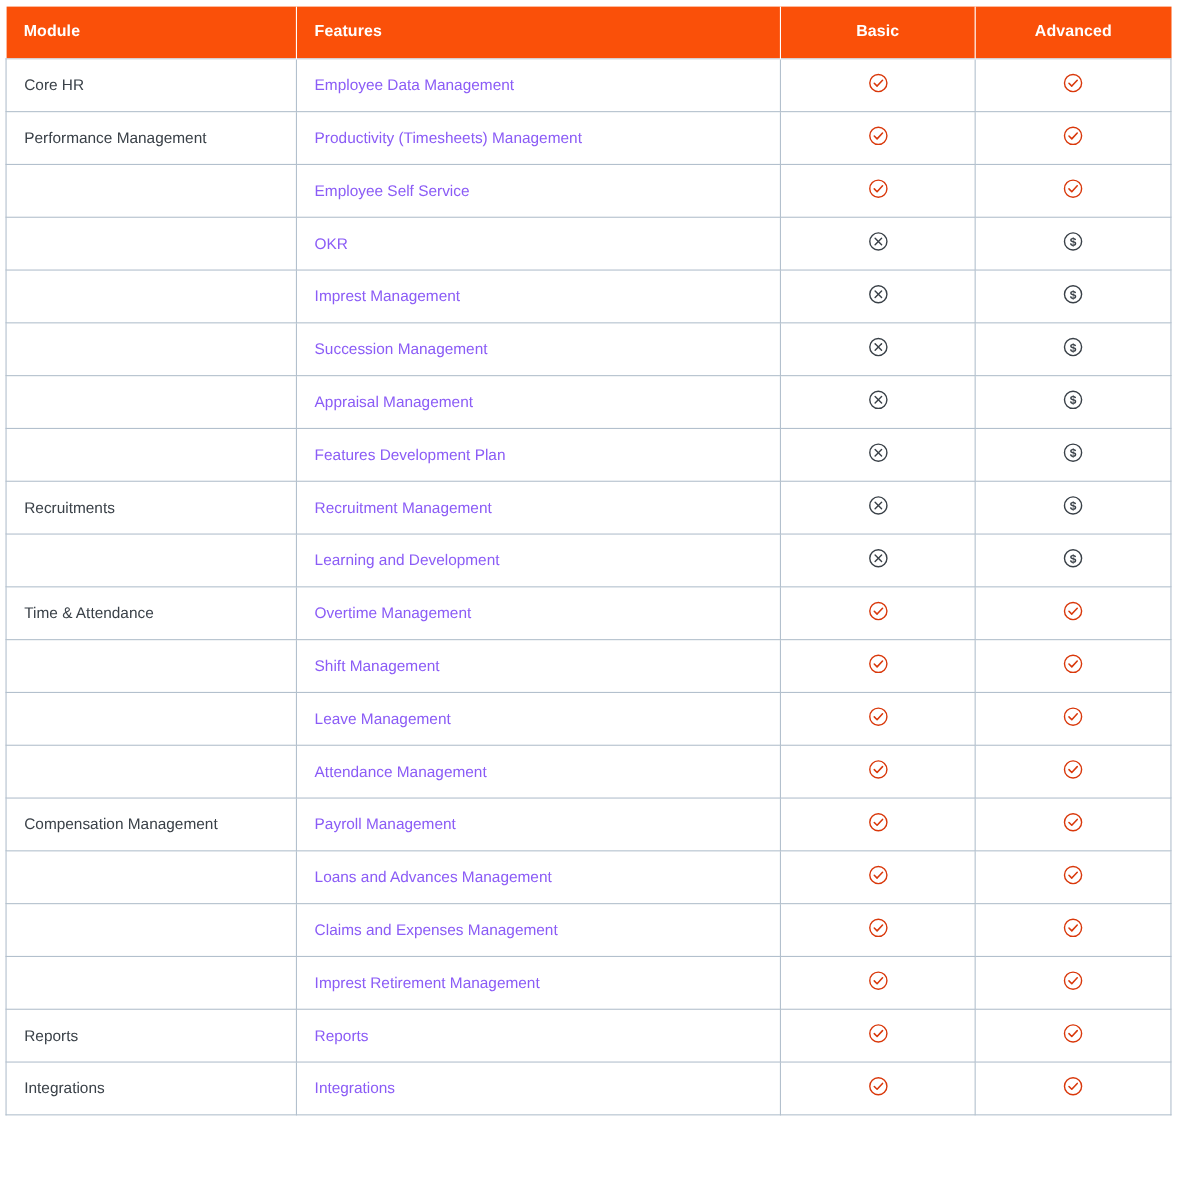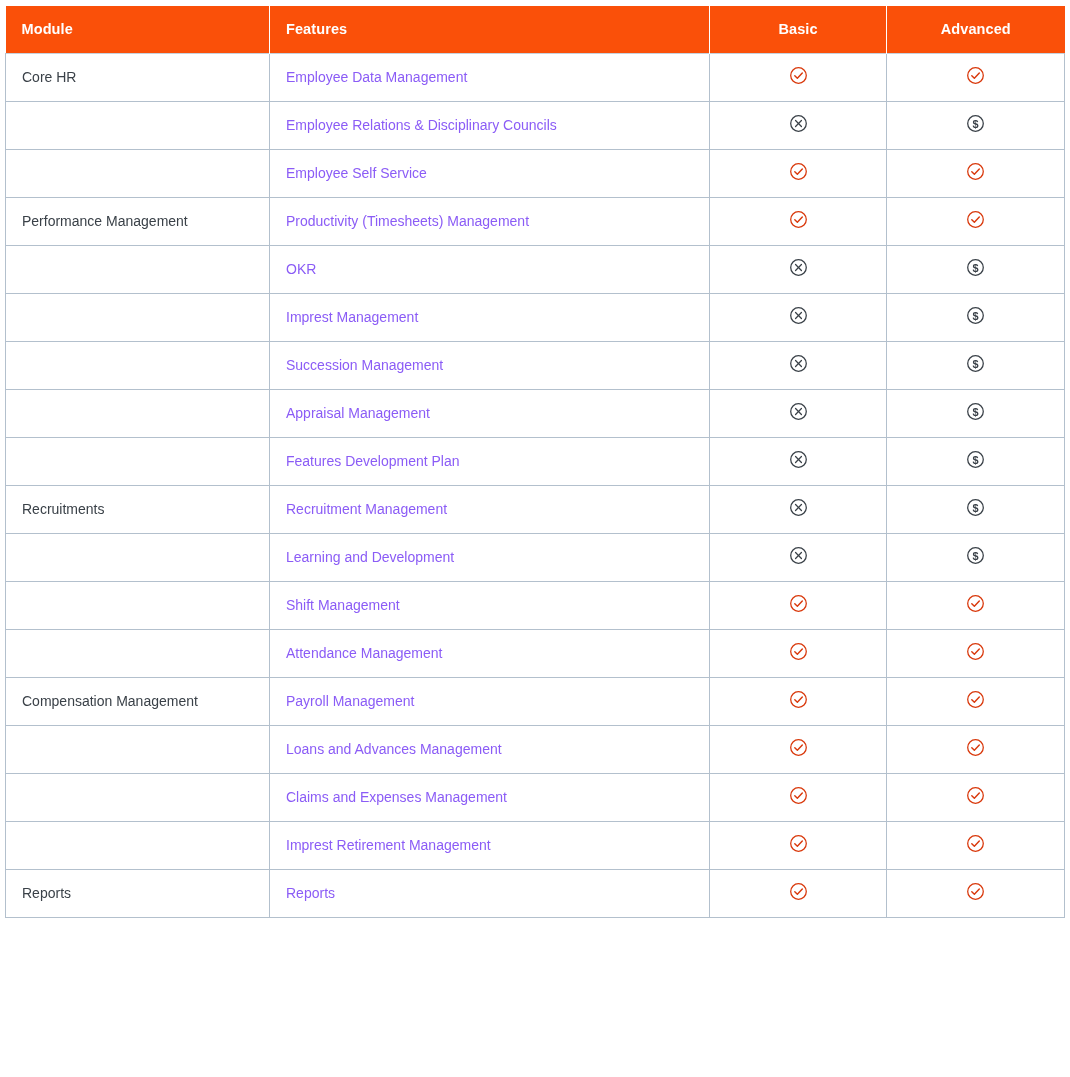--- a/index.html
+++ b/index.html
@@ -130,72 +130,53 @@
               </svg>
             </span></td>
           <td class="cell-icon cell-advanced"><span class="icon-wrap">
               <svg width="19" height="19" viewBox="0 0 20 20">
                 <circle cx="10" cy="10" r="8.2" fill="none" stroke="#D9380B" stroke-width="1.35"></circle>
                 <path d="M6.1 10.2 L8.8 12.9 L14.0 7.3" fill="none" stroke="#D9380B" stroke-width="1.5" stroke-linecap="round" stroke-linejoin="round"></path>
               </svg>
             </span></td>
         </tr>
         <tr>
-          <td class="cell-module"></td>
-          <td class="cell-feature">Employee Relations &amp; Disciplinary Councils</td>
-          <td class="cell-icon"><span class="icon-wrap">
-              <svg width="19" height="19" viewBox="0 0 20 20">
-                <circle cx="10" cy="10" r="8.2" fill="none" stroke="#3A4148" stroke-width="1.35"></circle>
-                <g stroke="#3A4148" stroke-width="1.35" stroke-linecap="round">
-                  <line x1="6.9" y1="6.9" x2="13.1" y2="13.1"></line>
-                  <line x1="13.1" y1="6.9" x2="6.9" y2="13.1"></line>
-                </g>
-              </svg>
-            </span></td>
-          <td class="cell-icon cell-advanced"><span class="icon-wrap">
-              <svg width="19" height="19" viewBox="0 0 20 20">
-                <circle cx="10" cy="10" r="8.2" fill="none" stroke="#3A4148" stroke-width="1.35"></circle>
-                <text x="10" y="14.4" text-anchor="middle" font-size="11.5" font-weight="bold" font-family="&quot;Liberation Sans&quot;, sans-serif" fill="#3A4148">$</text>
-              </svg>
-            </span></td>
-        </tr>
-        <tr>
-          <td class="cell-module"></td>
-          <td class="cell-feature">Employee Self Service</td>
-          <td class="cell-icon"><span class="icon-wrap">
-              <svg width="19" height="19" viewBox="0 0 20 20">
-                <circle cx="10" cy="10" r="8.2" fill="none" stroke="#D9380B" stroke-width="1.35"></circle>
-                <path d="M6.1 10.2 L8.8 12.9 L14.0 7.3" fill="none" stroke="#D9380B" stroke-width="1.5" stroke-linecap="round" stroke-linejoin="round"></path>
-              </svg>
-            </span></td>
-          <td class="cell-icon cell-advanced"><span class="icon-wrap">
-              <svg width="19" height="19" viewBox="0 0 20 20">
-                <circle cx="10" cy="10" r="8.2" fill="none" stroke="#D9380B" stroke-width="1.35"></circle>
-                <path d="M6.1 10.2 L8.8 12.9 L14.0 7.3" fill="none" stroke="#D9380B" stroke-width="1.5" stroke-linecap="round" stroke-linejoin="round"></path>
-              </svg>
-            </span></td>
-        </tr>
-        <tr>
           <td class="cell-module">Performance Management</td>
           <td class="cell-feature">Productivity (Timesheets) Management</td>
           <td class="cell-icon"><span class="icon-wrap">
               <svg width="19" height="19" viewBox="0 0 20 20">
                 <circle cx="10" cy="10" r="8.2" fill="none" stroke="#D9380B" stroke-width="1.35"></circle>
                 <path d="M6.1 10.2 L8.8 12.9 L14.0 7.3" fill="none" stroke="#D9380B" stroke-width="1.5" stroke-linecap="round" stroke-linejoin="round"></path>
               </svg>
             </span></td>
           <td class="cell-icon cell-advanced"><span class="icon-wrap">
               <svg width="19" height="19" viewBox="0 0 20 20">
                 <circle cx="10" cy="10" r="8.2" fill="none" stroke="#D9380B" stroke-width="1.35"></circle>
                 <path d="M6.1 10.2 L8.8 12.9 L14.0 7.3" fill="none" stroke="#D9380B" stroke-width="1.5" stroke-linecap="round" stroke-linejoin="round"></path>
               </svg>
             </span></td>
         </tr>
         <tr>
           <td class="cell-module"></td>
+          <td class="cell-feature">Employee Self Service</td>
+          <td class="cell-icon"><span class="icon-wrap">
+              <svg width="19" height="19" viewBox="0 0 20 20">
+                <circle cx="10" cy="10" r="8.2" fill="none" stroke="#D9380B" stroke-width="1.35"></circle>
+                <path d="M6.1 10.2 L8.8 12.9 L14.0 7.3" fill="none" stroke="#D9380B" stroke-width="1.5" stroke-linecap="round" stroke-linejoin="round"></path>
+              </svg>
+            </span></td>
+          <td class="cell-icon cell-advanced"><span class="icon-wrap">
+              <svg width="19" height="19" viewBox="0 0 20 20">
+                <circle cx="10" cy="10" r="8.2" fill="none" stroke="#D9380B" stroke-width="1.35"></circle>
+                <path d="M6.1 10.2 L8.8 12.9 L14.0 7.3" fill="none" stroke="#D9380B" stroke-width="1.5" stroke-linecap="round" stroke-linejoin="round"></path>
+              </svg>
+            </span></td>
+        </tr>
+        <tr>
+          <td class="cell-module"></td>
           <td class="cell-feature">OKR</td>
           <td class="cell-icon"><span class="icon-wrap">
               <svg width="19" height="19" viewBox="0 0 20 20">
                 <circle cx="10" cy="10" r="8.2" fill="none" stroke="#3A4148" stroke-width="1.35"></circle>
                 <g stroke="#3A4148" stroke-width="1.35" stroke-linecap="round">
                   <line x1="6.9" y1="6.9" x2="13.1" y2="13.1"></line>
                   <line x1="13.1" y1="6.9" x2="6.9" y2="13.1"></line>
                 </g>
               </svg>
             </span></td>
@@ -314,22 +295,54 @@
               </svg>
             </span></td>
           <td class="cell-icon cell-advanced"><span class="icon-wrap">
               <svg width="19" height="19" viewBox="0 0 20 20">
                 <circle cx="10" cy="10" r="8.2" fill="none" stroke="#3A4148" stroke-width="1.35"></circle>
                 <text x="10" y="14.4" text-anchor="middle" font-size="11.5" font-weight="bold" font-family="&quot;Liberation Sans&quot;, sans-serif" fill="#3A4148">$</text>
               </svg>
             </span></td>
         </tr>
         <tr>
+          <td class="cell-module">Time &amp; Attendance</td>
+          <td class="cell-feature">Overtime Management</td>
+          <td class="cell-icon"><span class="icon-wrap">
+              <svg width="19" height="19" viewBox="0 0 20 20">
+                <circle cx="10" cy="10" r="8.2" fill="none" stroke="#D9380B" stroke-width="1.35"></circle>
+                <path d="M6.1 10.2 L8.8 12.9 L14.0 7.3" fill="none" stroke="#D9380B" stroke-width="1.5" stroke-linecap="round" stroke-linejoin="round"></path>
+              </svg>
+            </span></td>
+          <td class="cell-icon cell-advanced"><span class="icon-wrap">
+              <svg width="19" height="19" viewBox="0 0 20 20">
+                <circle cx="10" cy="10" r="8.2" fill="none" stroke="#D9380B" stroke-width="1.35"></circle>
+                <path d="M6.1 10.2 L8.8 12.9 L14.0 7.3" fill="none" stroke="#D9380B" stroke-width="1.5" stroke-linecap="round" stroke-linejoin="round"></path>
+              </svg>
+            </span></td>
+        </tr>
+        <tr>
           <td class="cell-module"></td>
           <td class="cell-feature">Shift Management</td>
+          <td class="cell-icon"><span class="icon-wrap">
+              <svg width="19" height="19" viewBox="0 0 20 20">
+                <circle cx="10" cy="10" r="8.2" fill="none" stroke="#D9380B" stroke-width="1.35"></circle>
+                <path d="M6.1 10.2 L8.8 12.9 L14.0 7.3" fill="none" stroke="#D9380B" stroke-width="1.5" stroke-linecap="round" stroke-linejoin="round"></path>
+              </svg>
+            </span></td>
+          <td class="cell-icon cell-advanced"><span class="icon-wrap">
+              <svg width="19" height="19" viewBox="0 0 20 20">
+                <circle cx="10" cy="10" r="8.2" fill="none" stroke="#D9380B" stroke-width="1.35"></circle>
+                <path d="M6.1 10.2 L8.8 12.9 L14.0 7.3" fill="none" stroke="#D9380B" stroke-width="1.5" stroke-linecap="round" stroke-linejoin="round"></path>
+              </svg>
+            </span></td>
+        </tr>
+        <tr>
+          <td class="cell-module"></td>
+          <td class="cell-feature">Leave Management</td>
           <td class="cell-icon"><span class="icon-wrap">
               <svg width="19" height="19" viewBox="0 0 20 20">
                 <circle cx="10" cy="10" r="8.2" fill="none" stroke="#D9380B" stroke-width="1.35"></circle>
                 <path d="M6.1 10.2 L8.8 12.9 L14.0 7.3" fill="none" stroke="#D9380B" stroke-width="1.5" stroke-linecap="round" stroke-linejoin="round"></path>
               </svg>
             </span></td>
           <td class="cell-icon cell-advanced"><span class="icon-wrap">
               <svg width="19" height="19" viewBox="0 0 20 20">
                 <circle cx="10" cy="10" r="8.2" fill="none" stroke="#D9380B" stroke-width="1.35"></circle>
                 <path d="M6.1 10.2 L8.8 12.9 L14.0 7.3" fill="none" stroke="#D9380B" stroke-width="1.5" stroke-linecap="round" stroke-linejoin="round"></path>
@@ -412,20 +425,36 @@
           <td class="cell-icon cell-advanced"><span class="icon-wrap">
               <svg width="19" height="19" viewBox="0 0 20 20">
                 <circle cx="10" cy="10" r="8.2" fill="none" stroke="#D9380B" stroke-width="1.35"></circle>
                 <path d="M6.1 10.2 L8.8 12.9 L14.0 7.3" fill="none" stroke="#D9380B" stroke-width="1.5" stroke-linecap="round" stroke-linejoin="round"></path>
               </svg>
             </span></td>
         </tr>
         <tr>
           <td class="cell-module">Reports</td>
           <td class="cell-feature">Reports</td>
+          <td class="cell-icon"><span class="icon-wrap">
+              <svg width="19" height="19" viewBox="0 0 20 20">
+                <circle cx="10" cy="10" r="8.2" fill="none" stroke="#D9380B" stroke-width="1.35"></circle>
+                <path d="M6.1 10.2 L8.8 12.9 L14.0 7.3" fill="none" stroke="#D9380B" stroke-width="1.5" stroke-linecap="round" stroke-linejoin="round"></path>
+              </svg>
+            </span></td>
+          <td class="cell-icon cell-advanced"><span class="icon-wrap">
+              <svg width="19" height="19" viewBox="0 0 20 20">
+                <circle cx="10" cy="10" r="8.2" fill="none" stroke="#D9380B" stroke-width="1.35"></circle>
+                <path d="M6.1 10.2 L8.8 12.9 L14.0 7.3" fill="none" stroke="#D9380B" stroke-width="1.5" stroke-linecap="round" stroke-linejoin="round"></path>
+              </svg>
+            </span></td>
+        </tr>
+        <tr>
+          <td class="cell-module">Integrations</td>
+          <td class="cell-feature">Integrations</td>
           <td class="cell-icon"><span class="icon-wrap">
               <svg width="19" height="19" viewBox="0 0 20 20">
                 <circle cx="10" cy="10" r="8.2" fill="none" stroke="#D9380B" stroke-width="1.35"></circle>
                 <path d="M6.1 10.2 L8.8 12.9 L14.0 7.3" fill="none" stroke="#D9380B" stroke-width="1.5" stroke-linecap="round" stroke-linejoin="round"></path>
               </svg>
             </span></td>
           <td class="cell-icon cell-advanced"><span class="icon-wrap">
               <svg width="19" height="19" viewBox="0 0 20 20">
                 <circle cx="10" cy="10" r="8.2" fill="none" stroke="#D9380B" stroke-width="1.35"></circle>
                 <path d="M6.1 10.2 L8.8 12.9 L14.0 7.3" fill="none" stroke="#D9380B" stroke-width="1.5" stroke-linecap="round" stroke-linejoin="round"></path>

